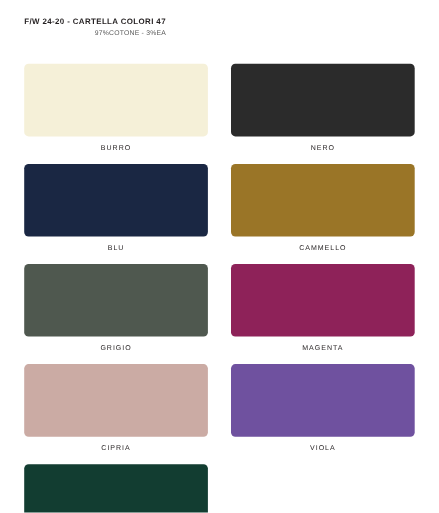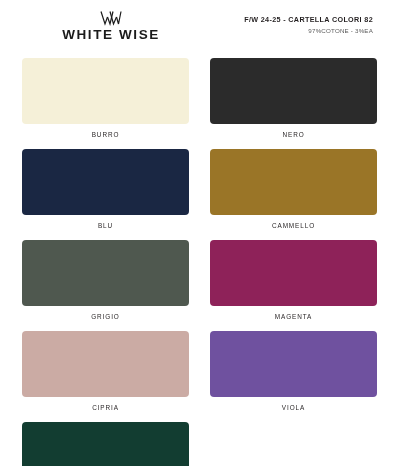--- a/index.html
+++ b/index.html
@@ -93,31 +93,22 @@
     padding: 7px 0 11px 0;
     text-transform: uppercase;
   }
 </style>
 </head>
 <body>
 
 <div class="page">
 
   <div class="header">
-    <div class="brand">
-      <svg class="brand-mark" viewBox="0 0 44 30">
-        <path d="M2 1 L10 26 L15 12" stroke="#1b1b1b" stroke-width="2.4" fill="none" stroke-linecap="butt"></path>
-        <path d="M15 12 L20 26 L26 1" stroke="#1b1b1b" stroke-width="2.4" fill="none" stroke-linecap="butt"></path>
-        <path d="M20 1 L27 26 L33 12" stroke="#1b1b1b" stroke-width="2.4" fill="none" stroke-linecap="butt"></path>
-        <path d="M33 12 L37 26 L42 1" stroke="#1b1b1b" stroke-width="2.4" fill="none" stroke-linecap="butt"></path>
-      </svg>
-      <div class="brand-name">WHITE WISE</div>
-    </div>
     <div class="header-right">
-      <div class="doc-title">F/W 24-25 - CARTELLA COLORI 82</div>
+      <div class="doc-title">F/W 24-20 - CARTELLA COLORI 47</div>
       <div class="doc-sub">97%COTONE - 3%EA</div>
     </div>
   </div>
 
   <div class="grid">
 
     <div class="cell">
       <div class="swatch" style="background: rgb(245, 240, 216);"></div>
       <div class="caption">BURRO</div>
     </div>

